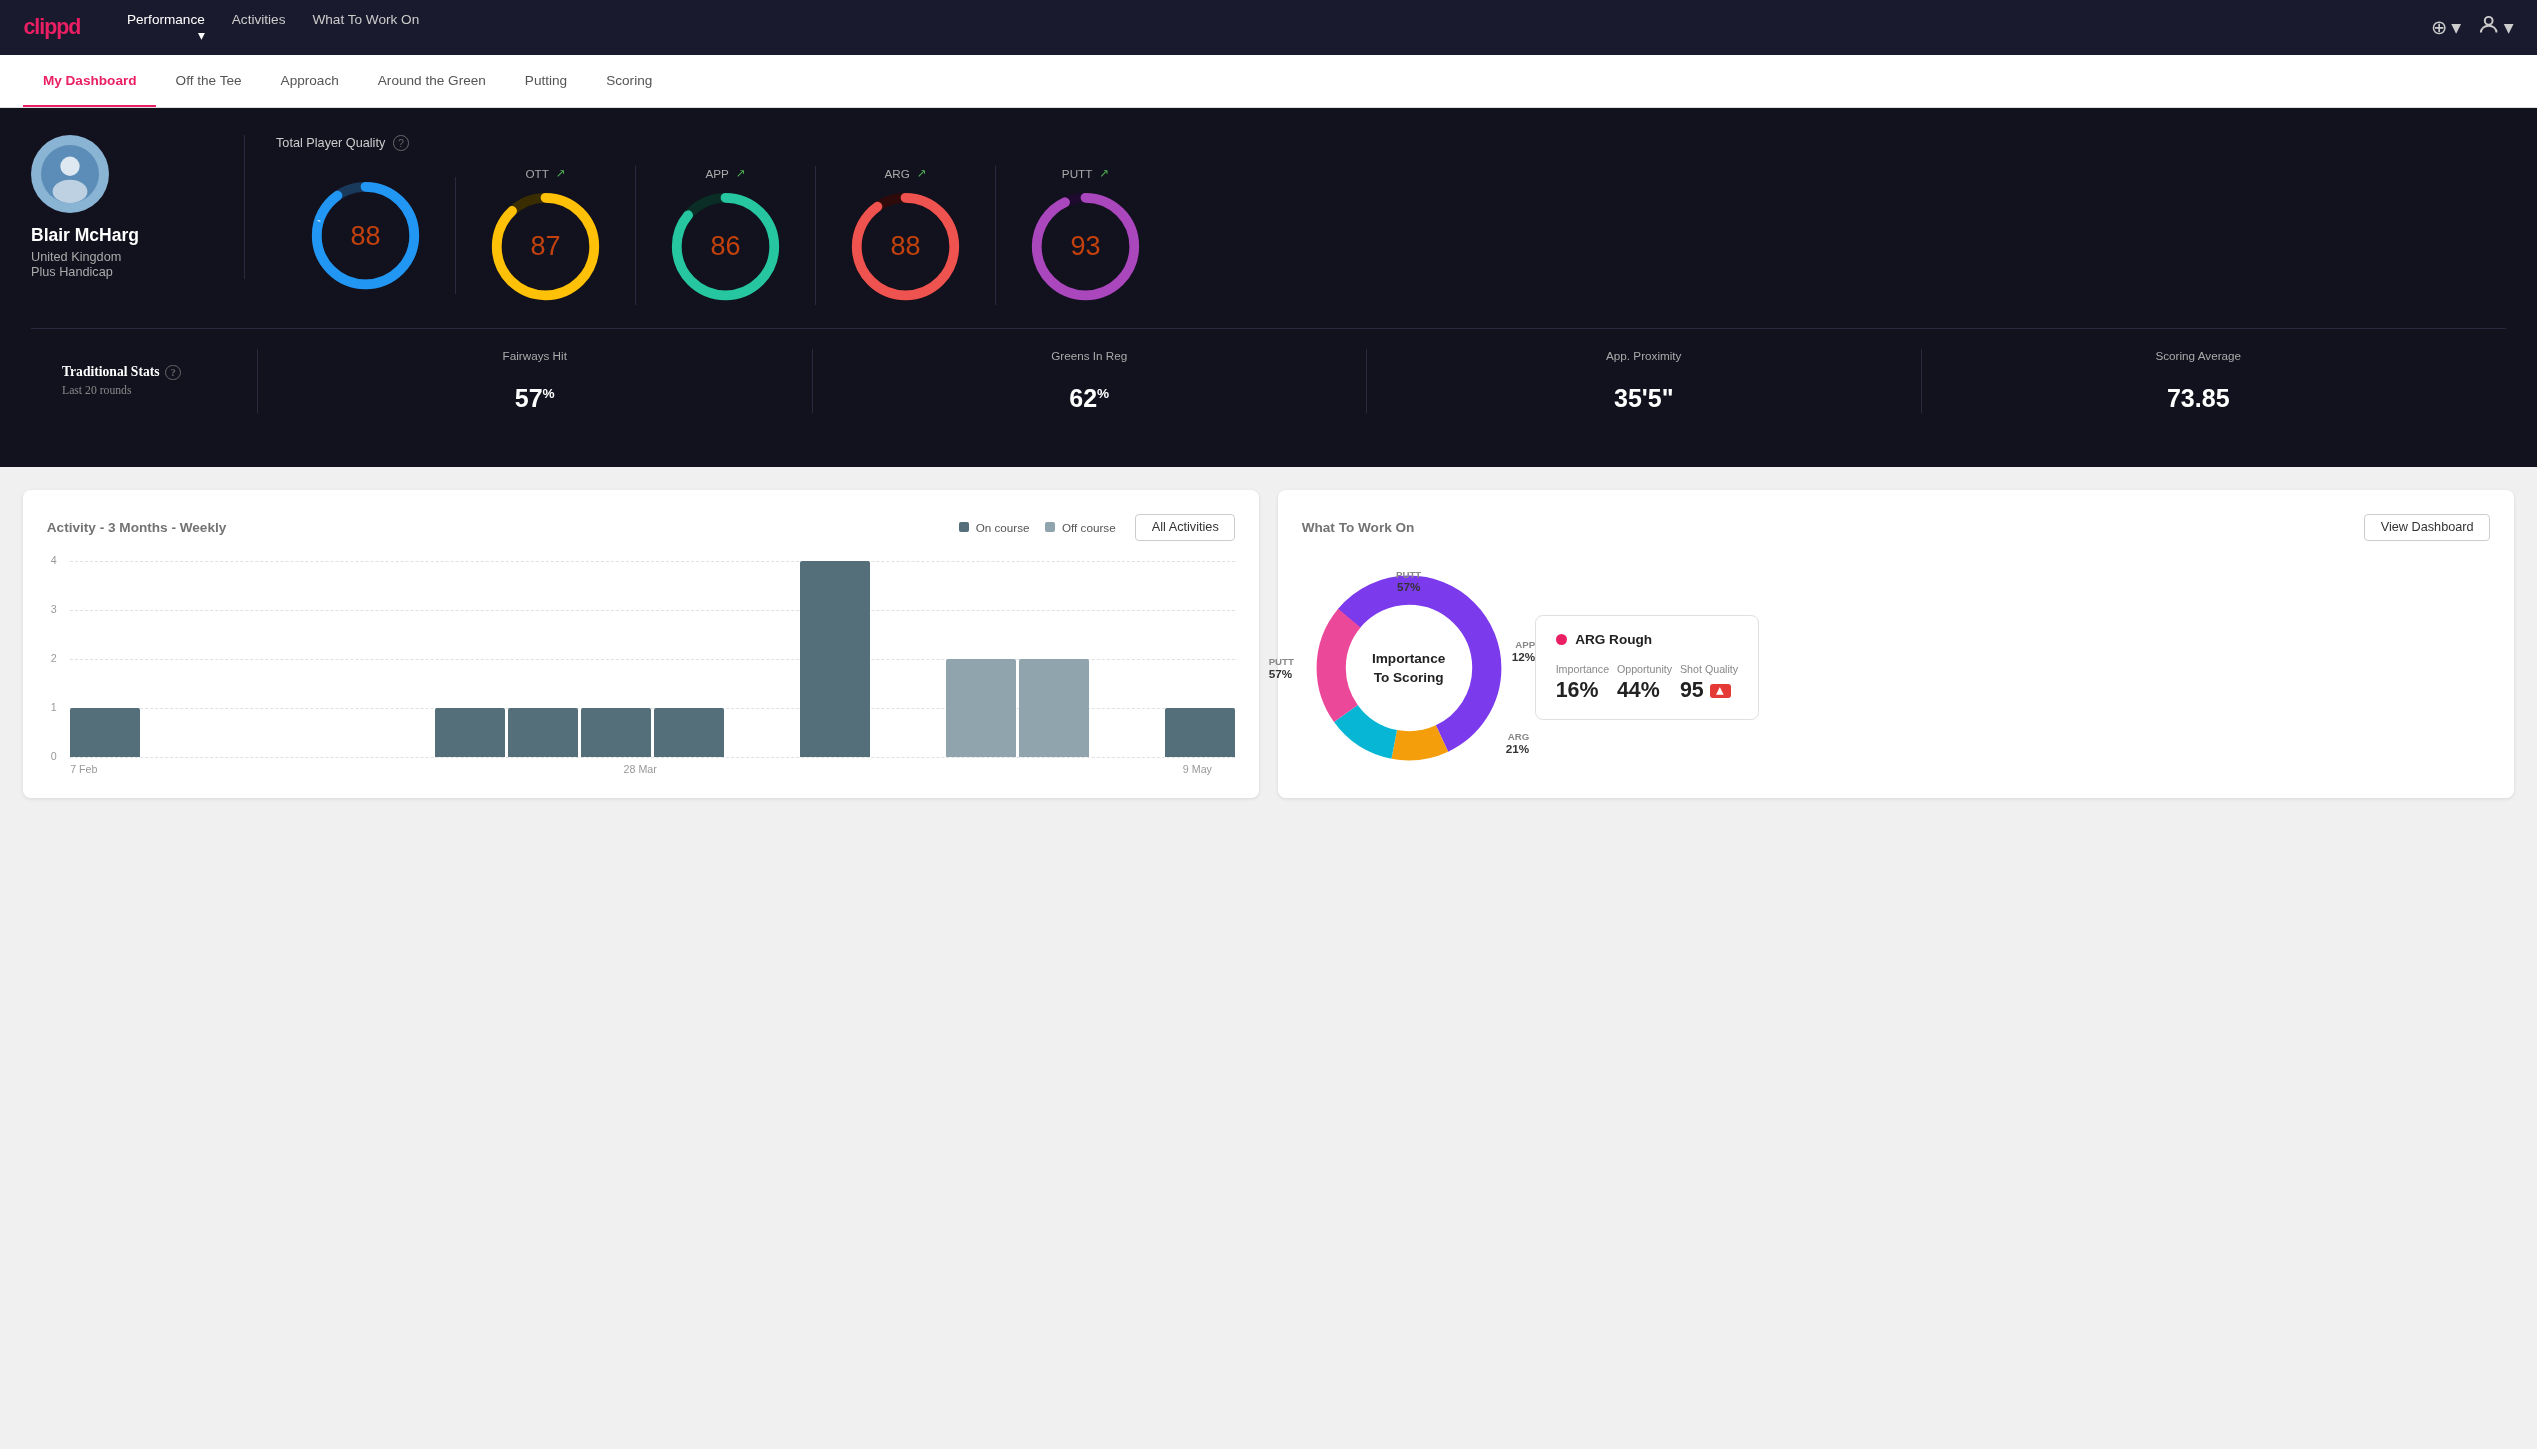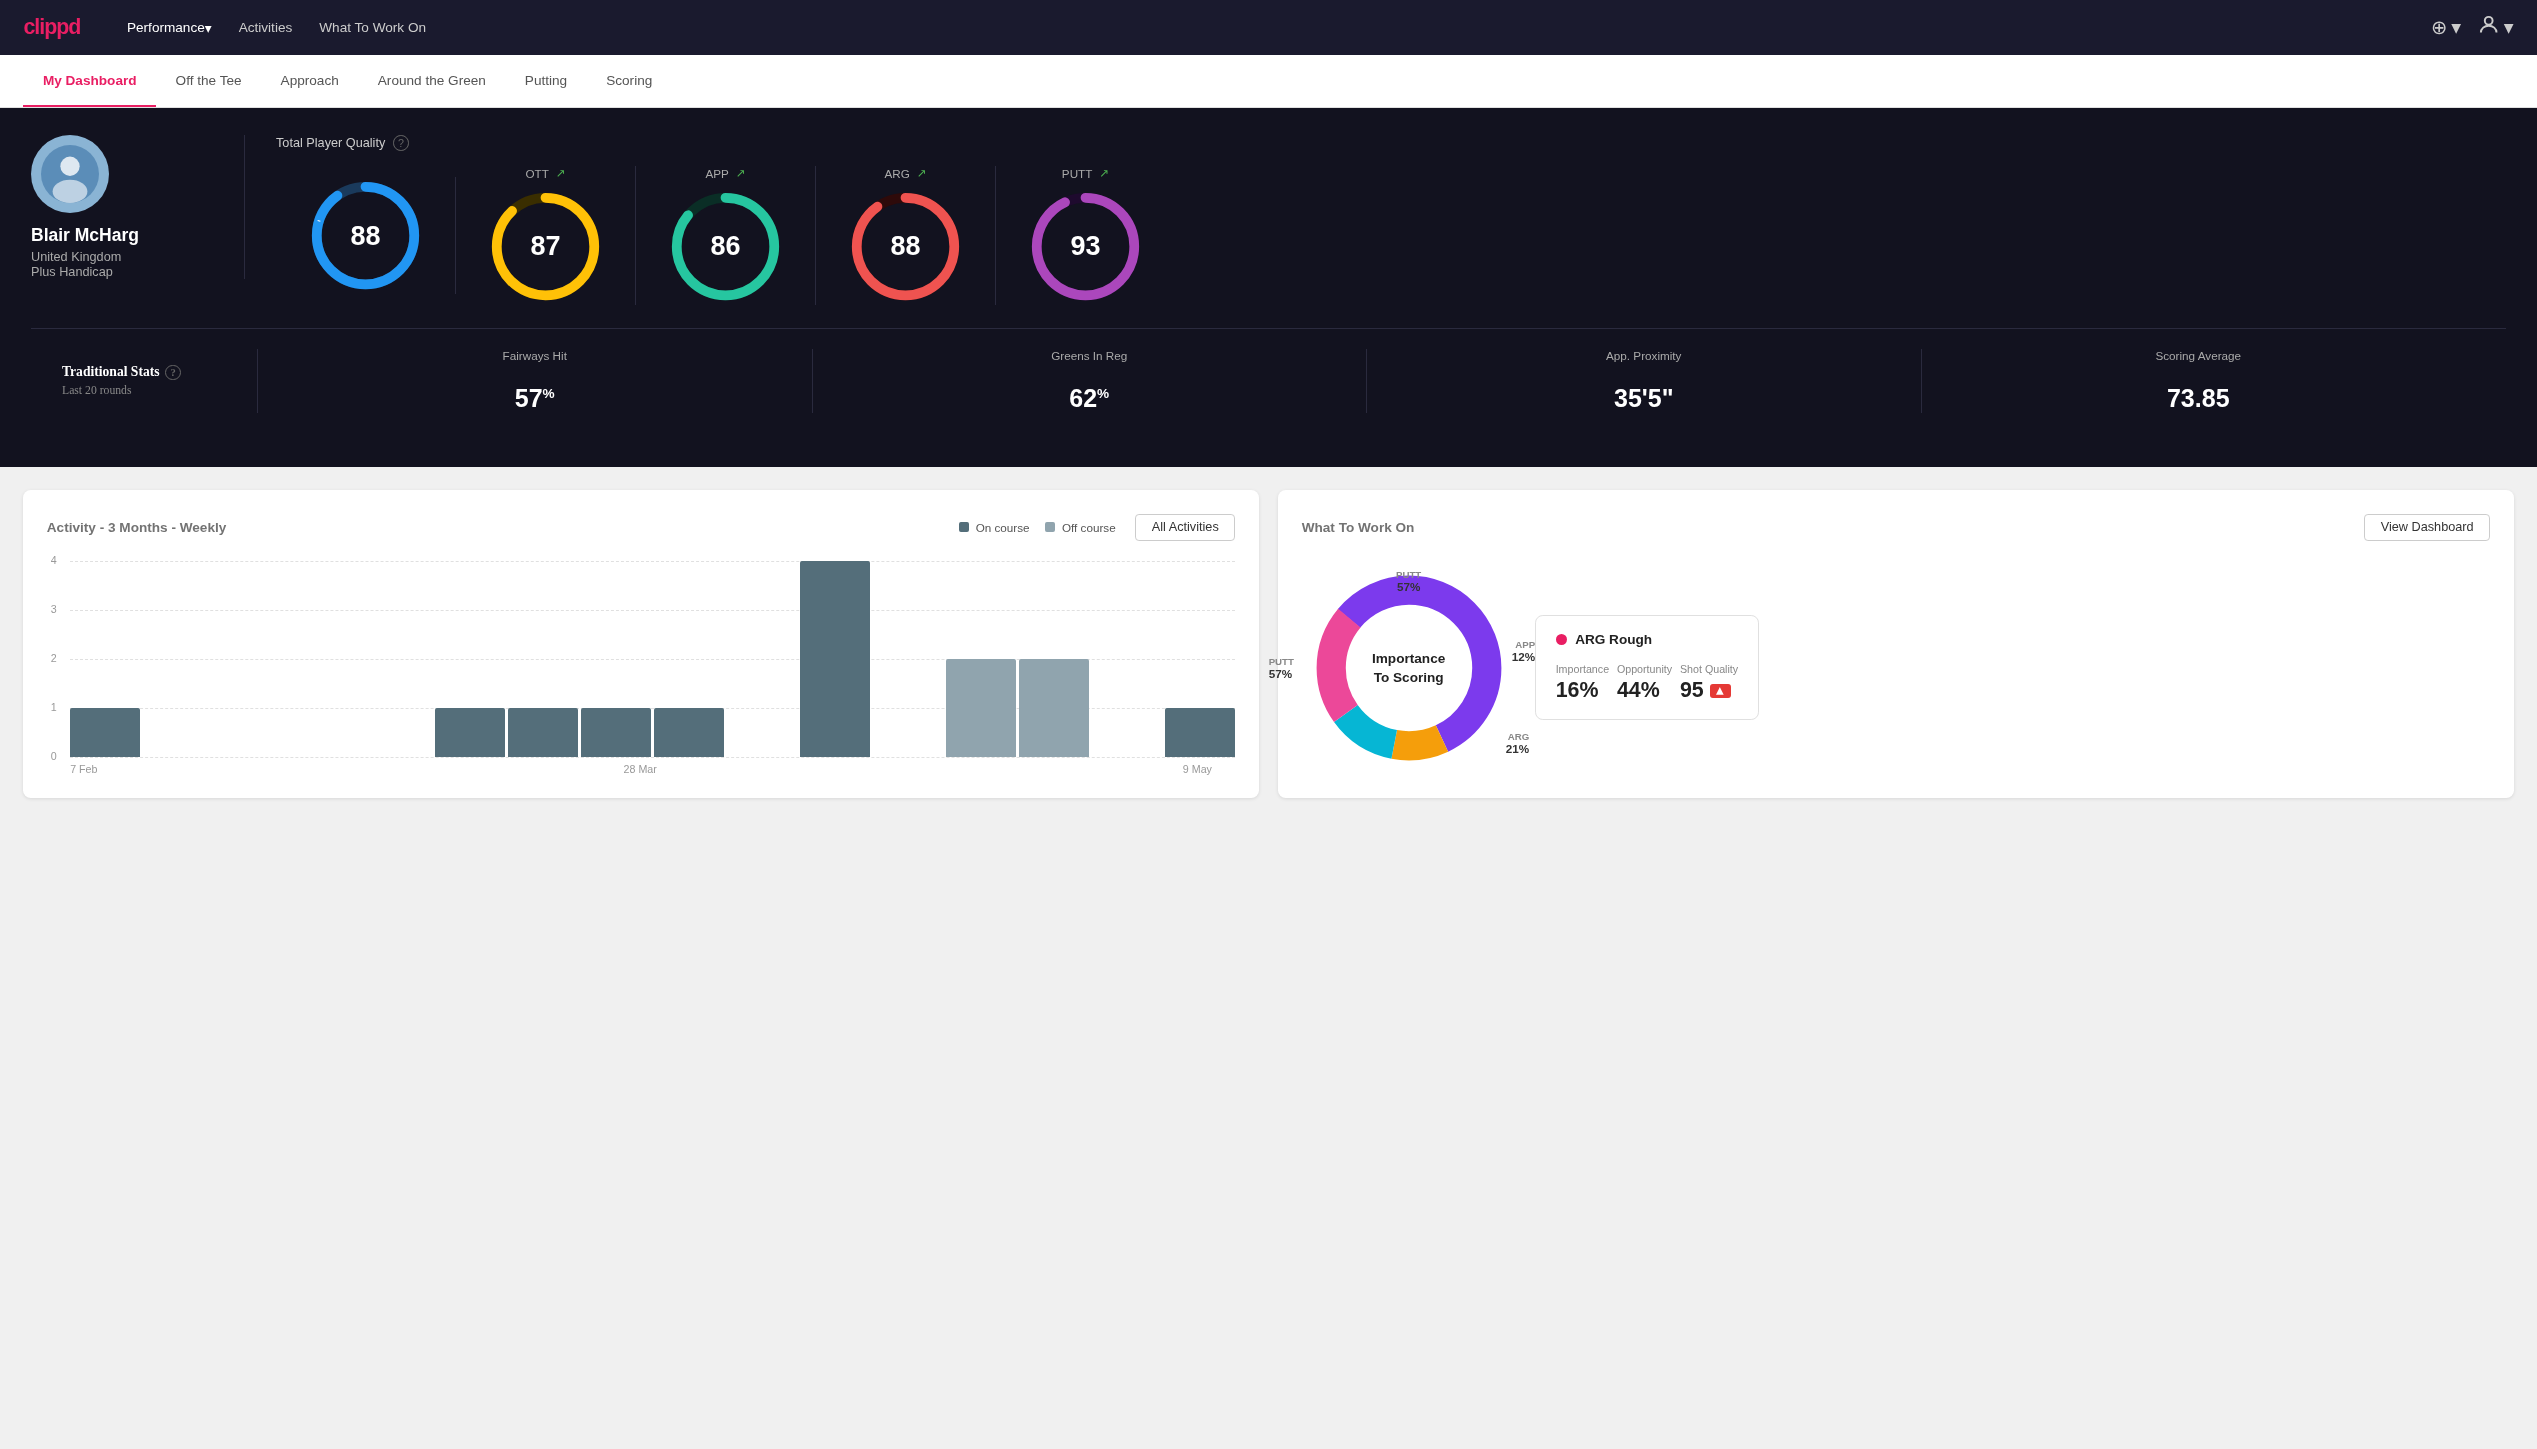--- a/index.html
+++ b/index.html
@@ -20,22 +20,23 @@
       font-size: 21.4px;
       letter-spacing: -1px;
     }
     .nav-links { display: flex; gap: 27px; margin-left: 15.6px; }
     .nav-link {
       color: #ccc;
       font-size: 13.6px;
       cursor: pointer;
       text-decoration: none;
       display: flex;
-      align-items: flex-start;
+      align-items: flex-end;
       gap: 0;
+      flex-direction: column;
     }
     .nav-link.active { color: #fff; }
     .nav-right { margin-left: auto; display: flex; align-items: center; gap: 15.6px; }
     .nav-icon-btn {
       color: #ccc;
       font-size: 19.5px;
       cursor: pointer;
       display: flex;
       align-items: center;
       gap: 3.9px;
@@ -140,22 +141,22 @@
     .arrow-up { color: #4caf50; font-size: 11.7px; }
 
     
     .ring-container { position: relative; width: 117px; height: 117px; }
     .ring-container svg { position: absolute; top: 0; left: 0; }
     .ring-value {
       position: absolute;
       top: 50%; left: 50%;
       transform: translate(-50%, -50%);
       font-size: 27px;
-      font-weight: 700;
-      color: #ffffff;
+      font-weight: 400;
+      color: #c2410c;
     }
 
     
     .trad-stats {
       background: #12121f;
       padding: 19.5px 31px 27px;
       border-top: 1px solid #2a2a3e;
       display: flex;
       align-items: center;
       gap: 0;

